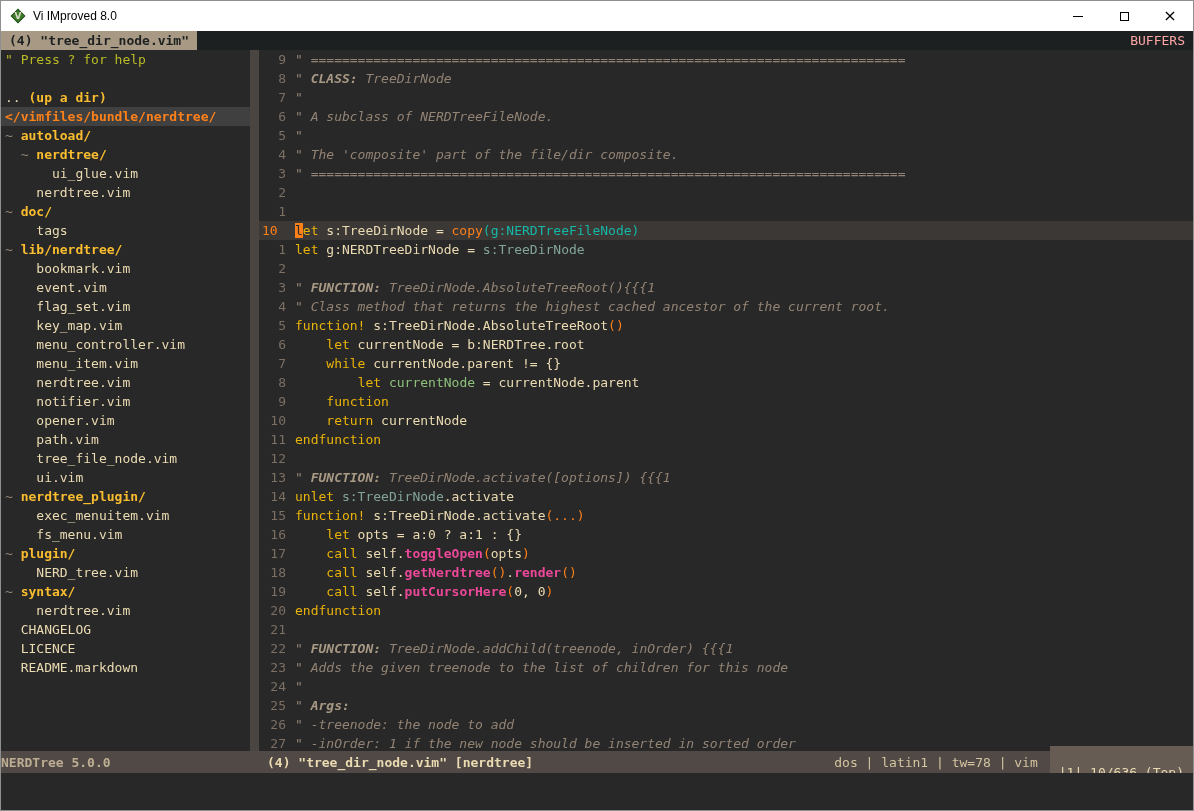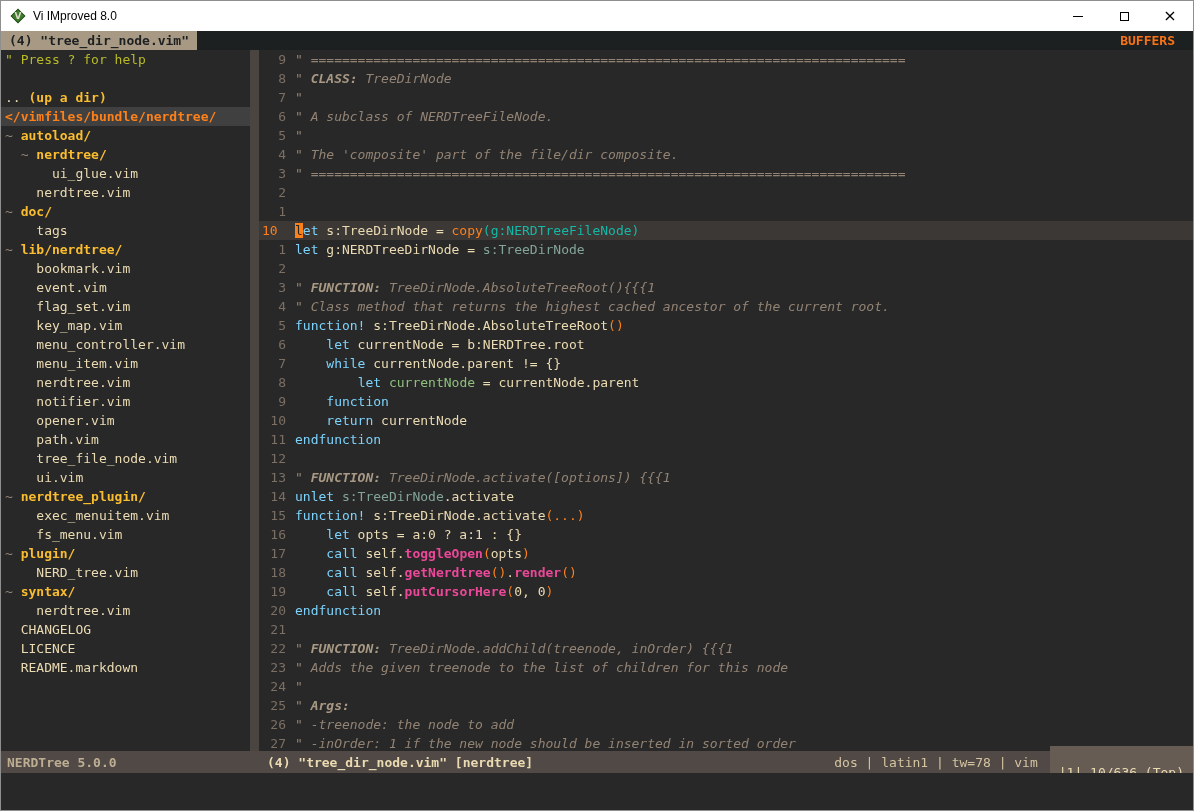--- a/index.html
+++ b/index.html
@@ -13,57 +13,57 @@
   .tb-title{font-family:"Liberation Sans",sans-serif;font-size:12px;color:#000}
   .tb-btns{margin-left:auto;display:flex;height:100%}
   .tb-btn{width:46px;height:100%;display:flex;align-items:center;justify-content:center;cursor:default}
   .glyph-min{width:10px;height:1px;background:#000}
   .glyph-max{width:9px;height:9px;border:1px solid #000}
   .glyph-close{font-size:16px;color:#000;line-height:1;font-family:"DejaVu Sans",sans-serif}
 
   
   .tabline{height:19px;background:#1d2021;display:flex;flex:none;font-size:13px;line-height:19px}
   .tab{background:#a89984;color:#1d2021;font-weight:bold;padding:0 8px;white-space:pre}
-  .buffers{margin-left:auto;color:#f97316;font-weight:bold;padding-right:18px}
+  .buffers{margin-left:auto;color:#fca5a5;font-weight:normal;padding-right:8px}
 
   
   .main{flex:1;display:flex;min-height:0;overflow:hidden;font-size:13px}
   .nerdtree{width:249px;flex:none;overflow:hidden;background:#282828}
   .vsplit{width:9px;flex:none;background:#4a4541}
   .editor{flex:1;overflow:hidden;background:#282828}
 
   .row{height:19px;line-height:19px;white-space:pre}
   .editor .row{display:flex}
   .nerdtree .row{padding-left:4px}
   .row.hl{background:#404040}
   .editor .row.cur-line{background:#3c3836}
   .ln{flex:none;width:36px;padding-right:9px;text-align:right;color:#7c6f64}
   .ln.ln-cur{color:#fe8019;text-align:left;padding-left:3px;padding-right:0}
   .code{flex:1;white-space:pre}
 
   
   .seg-fg{color:#ebdbb2}
   .seg-fgb{color:#ec4899;font-weight:bold}
-  .seg-kw{color:#7dd3fc}
+  .seg-kw{color:#eab308}
   .seg-cm{color:#928374;font-style:italic}
   .seg-cmb{color:#a89984;font-style:italic;font-weight:bold}
   .seg-org{color:#fe8019}
   .seg-yel{color:#14b8a6}
   .seg-blu{color:#83a598}
   .seg-aqua{color:#8ec07c}
   .seg-cursor{background:#fe8019;color:#282828}
   .seg-hlp{color:#b8bb26}
   .seg-dir{color:#fabd2f;font-weight:bold}
   .seg-tld{color:#928374}
   .seg-file{color:#ebdbb2}
   .seg-root{color:#fe8019;font-weight:bold}
 
   
   .statusline{height:22px;flex:none;background:#504945;display:flex;align-items:center;font-size:13px}
-  .st-left{width:258px;flex:none;padding-left:6px;color:#bdae93;font-weight:bold;white-space:pre}
+  .st-left{width:258px;flex:none;color:#bdae93;font-weight:bold;white-space:pre}
   .st-file{padding-left:8px;color:#ebdbb2;font-weight:bold;white-space:pre}
   .st-spacer{flex:1}
   .st-right{color:#d5c4a1;white-space:pre}
   .st-pos{background:#665c54;color:#ebdbb2;padding:16px 9px;margin-left:12px;white-space:pre;height:100%;line-height:22px}
 
   
   .cmdline{height:37px;flex:none;background:#282828}
 </style>
 </head>
 <body>

